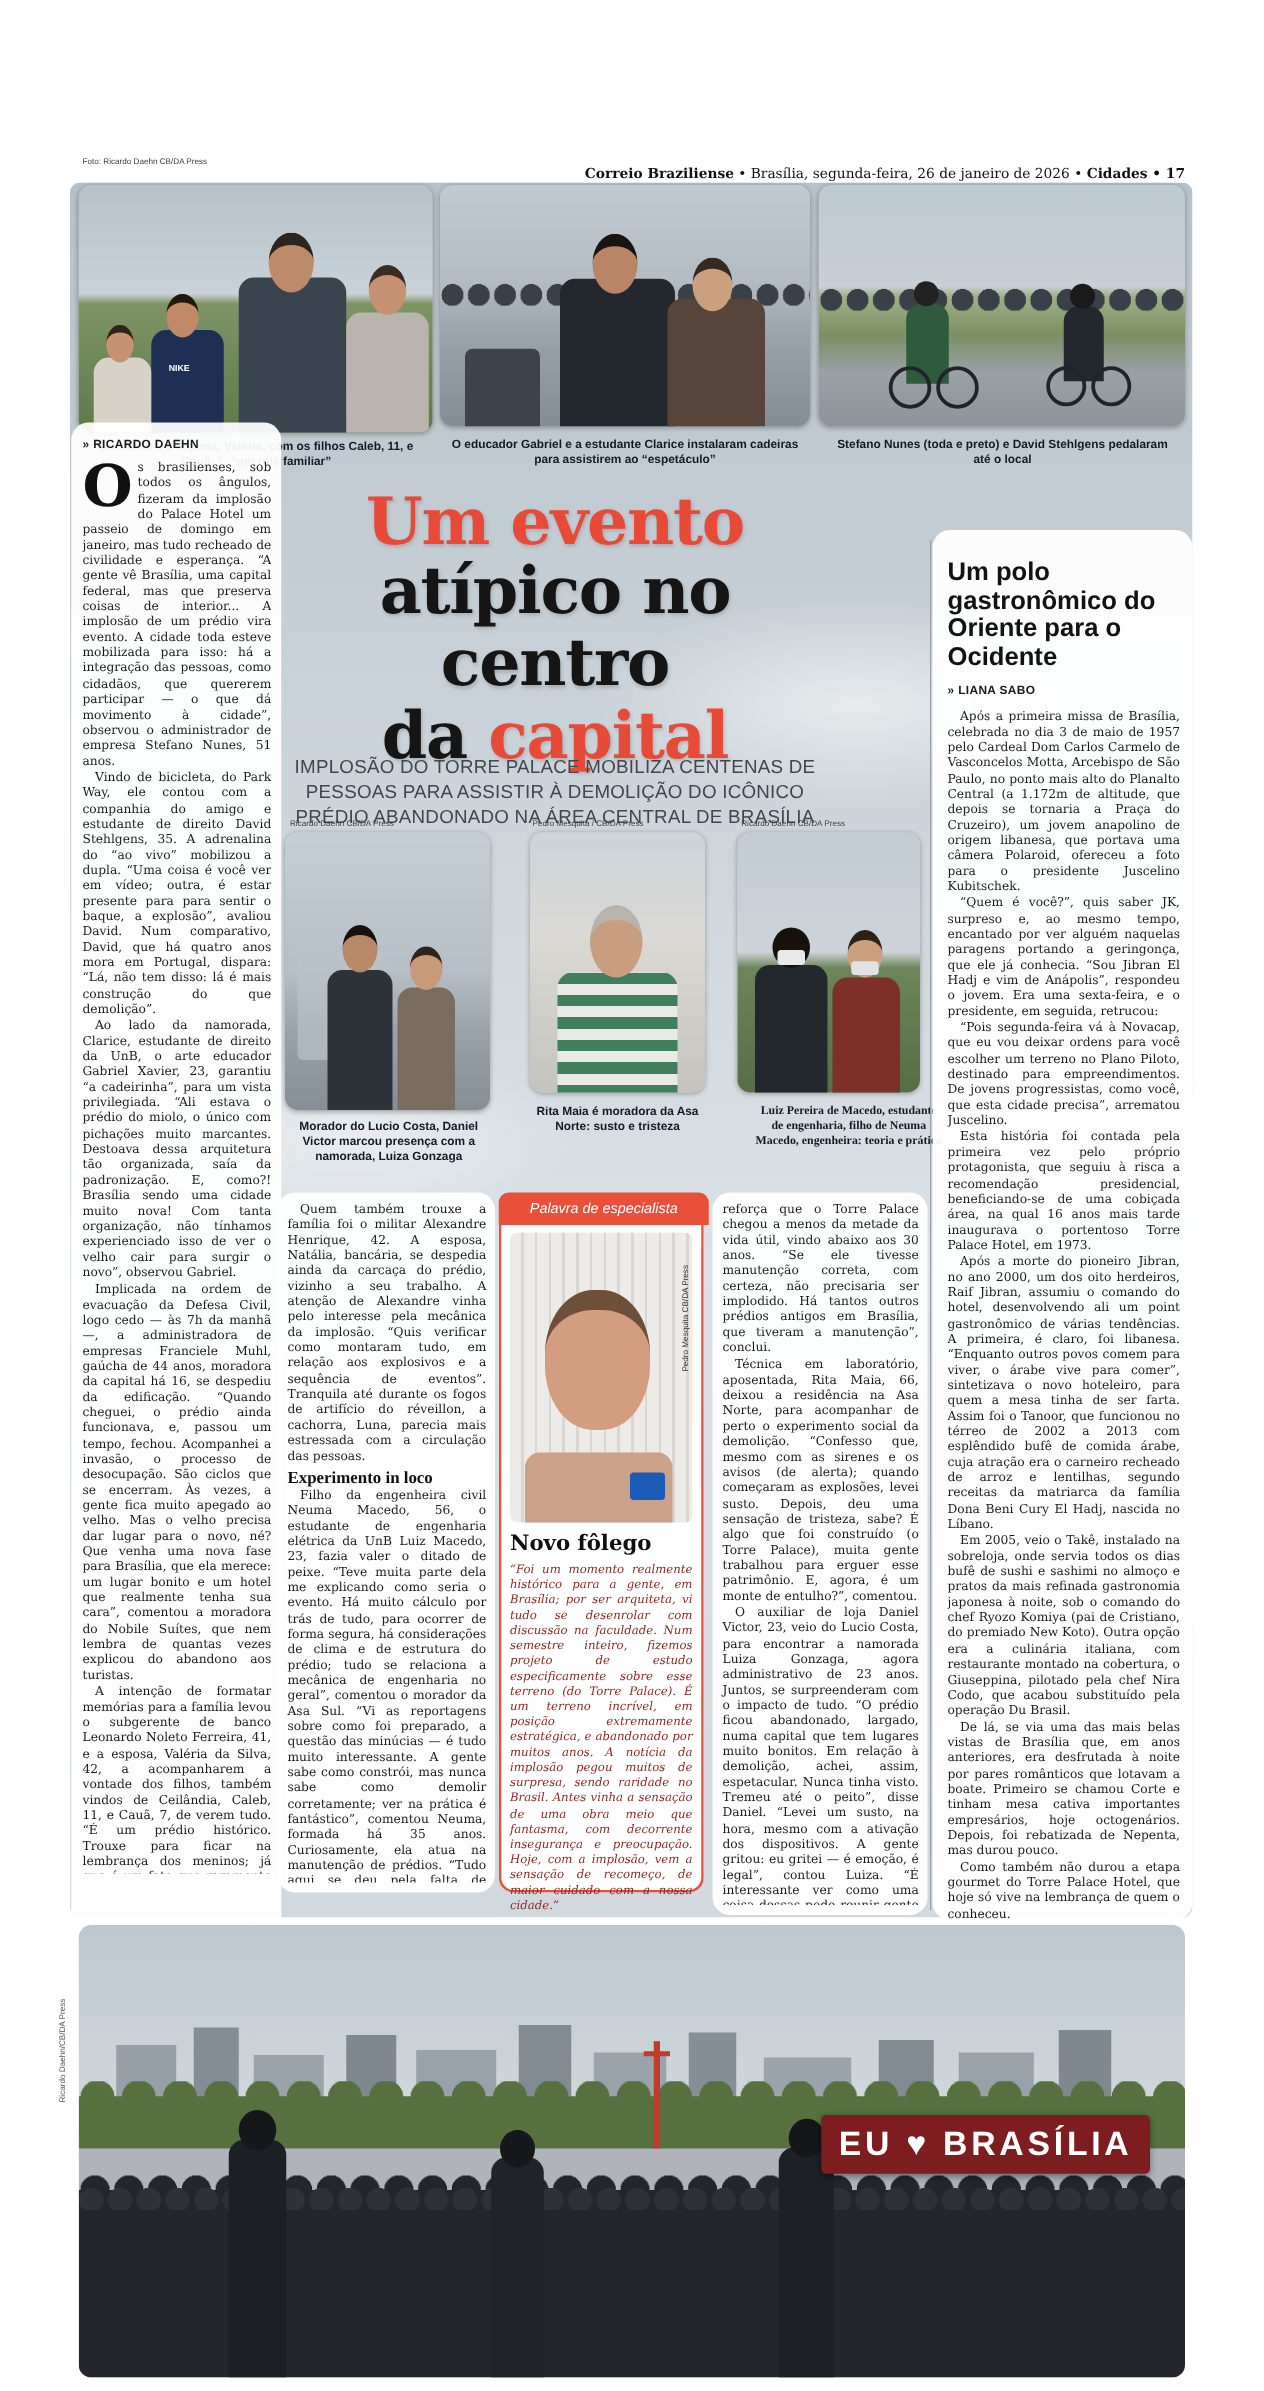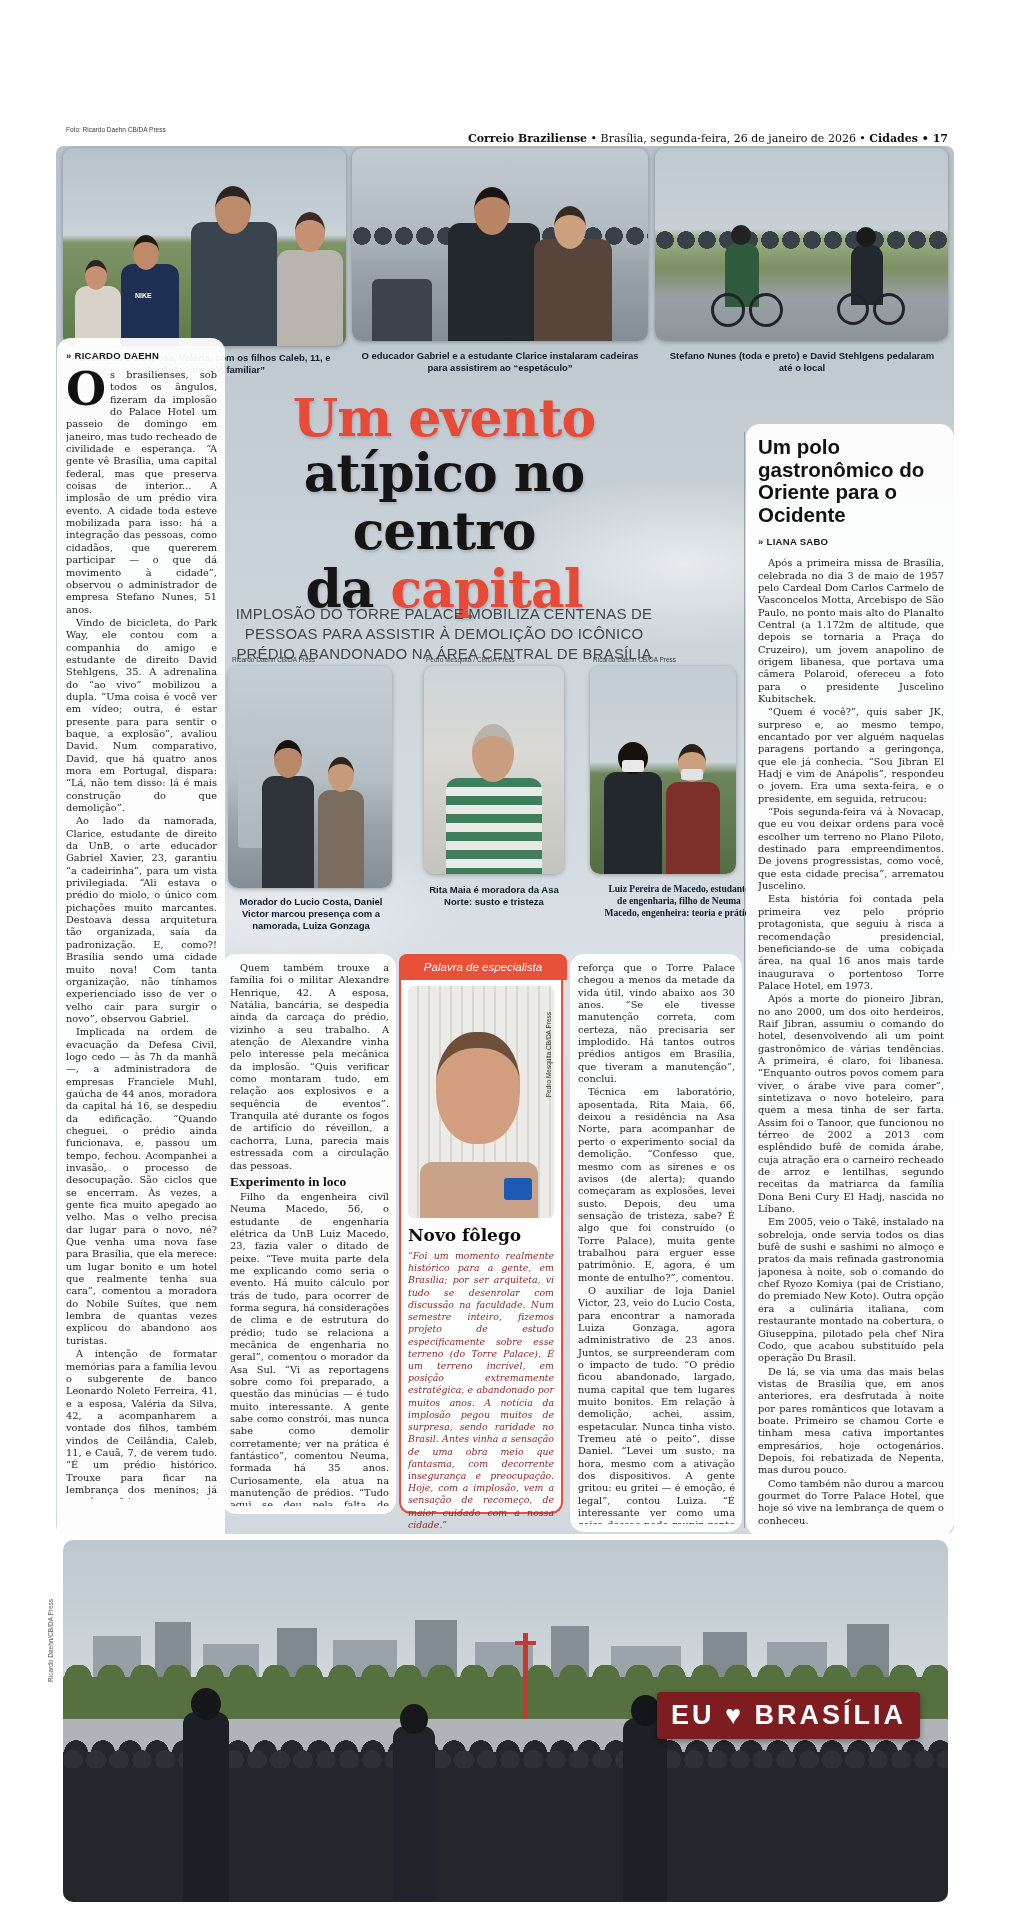--- a/index.html
+++ b/index.html
@@ -61,21 +61,21 @@
         repeating-linear-gradient(90deg,#edebe7 0 9px,#d9d7d2 9px 11px),
         linear-gradient(#e3e2de,#d6d5d0);}
   .spec-title{font-family:"DejaVu Serif",serif;font-weight:bold;font-size:17px;color:#0f0f0f;
       margin:7px 0 5px;}
   .spec-quote{font-family:"DejaVu Serif",serif;font-style:italic;font-size:9.4px;
       line-height:1.3;color:#8a2a22;text-align:justify;}
   .spec-author{margin-top:8px;font-size:10px;color:#111;}
   .spec-author .n{font-weight:bold;}
   
   .vrule{position:absolute;left:744px;top:432px;width:1px;height:1096px;background:#9aa0a6;}
-  .gastro-title{font-weight:bold;font-size:20.5px;line-height:1.1;color:#121212;margin:0 0 10px;}
+  .gastro-title{font-weight:bold;font-size:20.5px;line-height:1.1;color:#121212;margin:11px 0 10px;}
   .gastro .byline{margin:0 0 10px;}
   .gastro .bt p{margin-bottom:1px;}
   
   .bottom-photo{position:absolute;left:63px;top:1540px;width:885px;height:362px;
       border-radius:10px;overflow:hidden;
       background:linear-gradient(180deg,#bdc7ce 0%,#cfd7db 38%,#dde2e5 52%);}
   .skyline{position:absolute;left:0;right:0;bottom:212px;height:74px;}
   .skyline div{position:absolute;bottom:0;background:#8b949b;}
   .trees{position:absolute;left:0;right:0;bottom:183px;height:42px;background:#56713f;}
   .trees::before{content:"";position:absolute;top:-12px;left:0;right:0;height:24px;
@@ -243,21 +243,21 @@
       <div class="gastro-title">Um polo gastronômico do Oriente para o Ocidente</div>
       <div class="byline">» LIANA SABO</div>
       <div class="bt" style="height:980px;overflow:hidden;">
         <p>Após a primeira missa de Brasília, celebrada no dia 3 de maio de 1957 pelo Cardeal Dom Carlos Carmelo de Vasconcelos Motta, Arcebispo de São Paulo, no ponto mais alto do Planalto Central (a 1.172m de altitude, que depois se tornaria a Praça do Cruzeiro), um jovem anapolino de origem libanesa, que portava uma câmera Polaroid, ofereceu a foto para o presidente Juscelino Kubitschek.</p>
         <p>“Quem é você?”, quis saber JK, surpreso e, ao mesmo tempo, encantado por ver alguém naquelas paragens portando a geringonça, que ele já conhecia. “Sou Jibran El Hadj e vim de Anápolis”, respondeu o jovem. Era uma sexta-feira, e o presidente, em seguida, retrucou:</p>
         <p>“Pois segunda-feira vá à Novacap, que eu vou deixar ordens para você escolher um terreno no Plano Piloto, destinado para empreendimentos. De jovens progressistas, como você, que esta cidade precisa”, arrematou Juscelino.</p>
         <p>Esta história foi contada pela primeira vez pelo próprio protagonista, que seguiu à risca a recomendação presidencial, beneficiando-se de uma cobiçada área, na qual 16 anos mais tarde inaugurava o portentoso Torre Palace Hotel, em 1973.</p>
         <p>Após a morte do pioneiro Jibran, no ano 2000, um dos oito herdeiros, Raif Jibran, assumiu o comando do hotel, desenvolvendo ali um point gastronômico de várias tendências. A primeira, é claro, foi libanesa. “Enquanto outros povos comem para viver, o árabe vive para comer”, sintetizava o novo hoteleiro, para quem a mesa tinha de ser farta. Assim foi o Tanoor, que funcionou no térreo de 2002 a 2013 com esplêndido bufê de comida árabe, cuja atração era o carneiro recheado de arroz e lentilhas, segundo receitas da matriarca da família Dona Beni Cury El Hadj, nascida no Líbano.</p>
         <p>Em 2005, veio o Takê, instalado na sobreloja, onde servia todos os dias bufê de sushi e sashimi no almoço e pratos da mais refinada gastronomia japonesa à noite, sob o comando do chef Ryozo Komiya (pai de Cristiano, do premiado New Koto). Outra opção era a culinária italiana, com restaurante montado na cobertura, o Giuseppina, pilotado pela chef Nira Codo, que acabou substituído pela operação Du Brasil.</p>
         <p>De lá, se via uma das mais belas vistas de Brasília que, em anos anteriores, era desfrutada à noite por pares românticos que lotavam a boate. Primeiro se chamou Corte e tinham mesa cativa importantes empresários, hoje octogenários. Depois, foi rebatizada de Nepenta, mas durou pouco.</p>
-        <p>Como também não durou a marcou gourmet do Torre Palace Hotel, que hoje só vive na lembrança de quem o conheceu.</p>
+        <p>Como também não durou a etapa gourmet do Torre Palace Hotel, que hoje só vive na lembrança de quem o conheceu.</p>
       </div>
     </div>
   </div>
 
   <div class="rot-credit" style="left:47px;top:1552px;height:130px;">Ricardo Daehn/CB/DA Press</div>
 
   <div class="bottom-photo">
     <div class="skyline">
       <div style="left:30px;width:48px;height:54px;background:#97a0a7;"></div>
       <div style="left:92px;width:36px;height:68px;background:#848d94;"></div>

